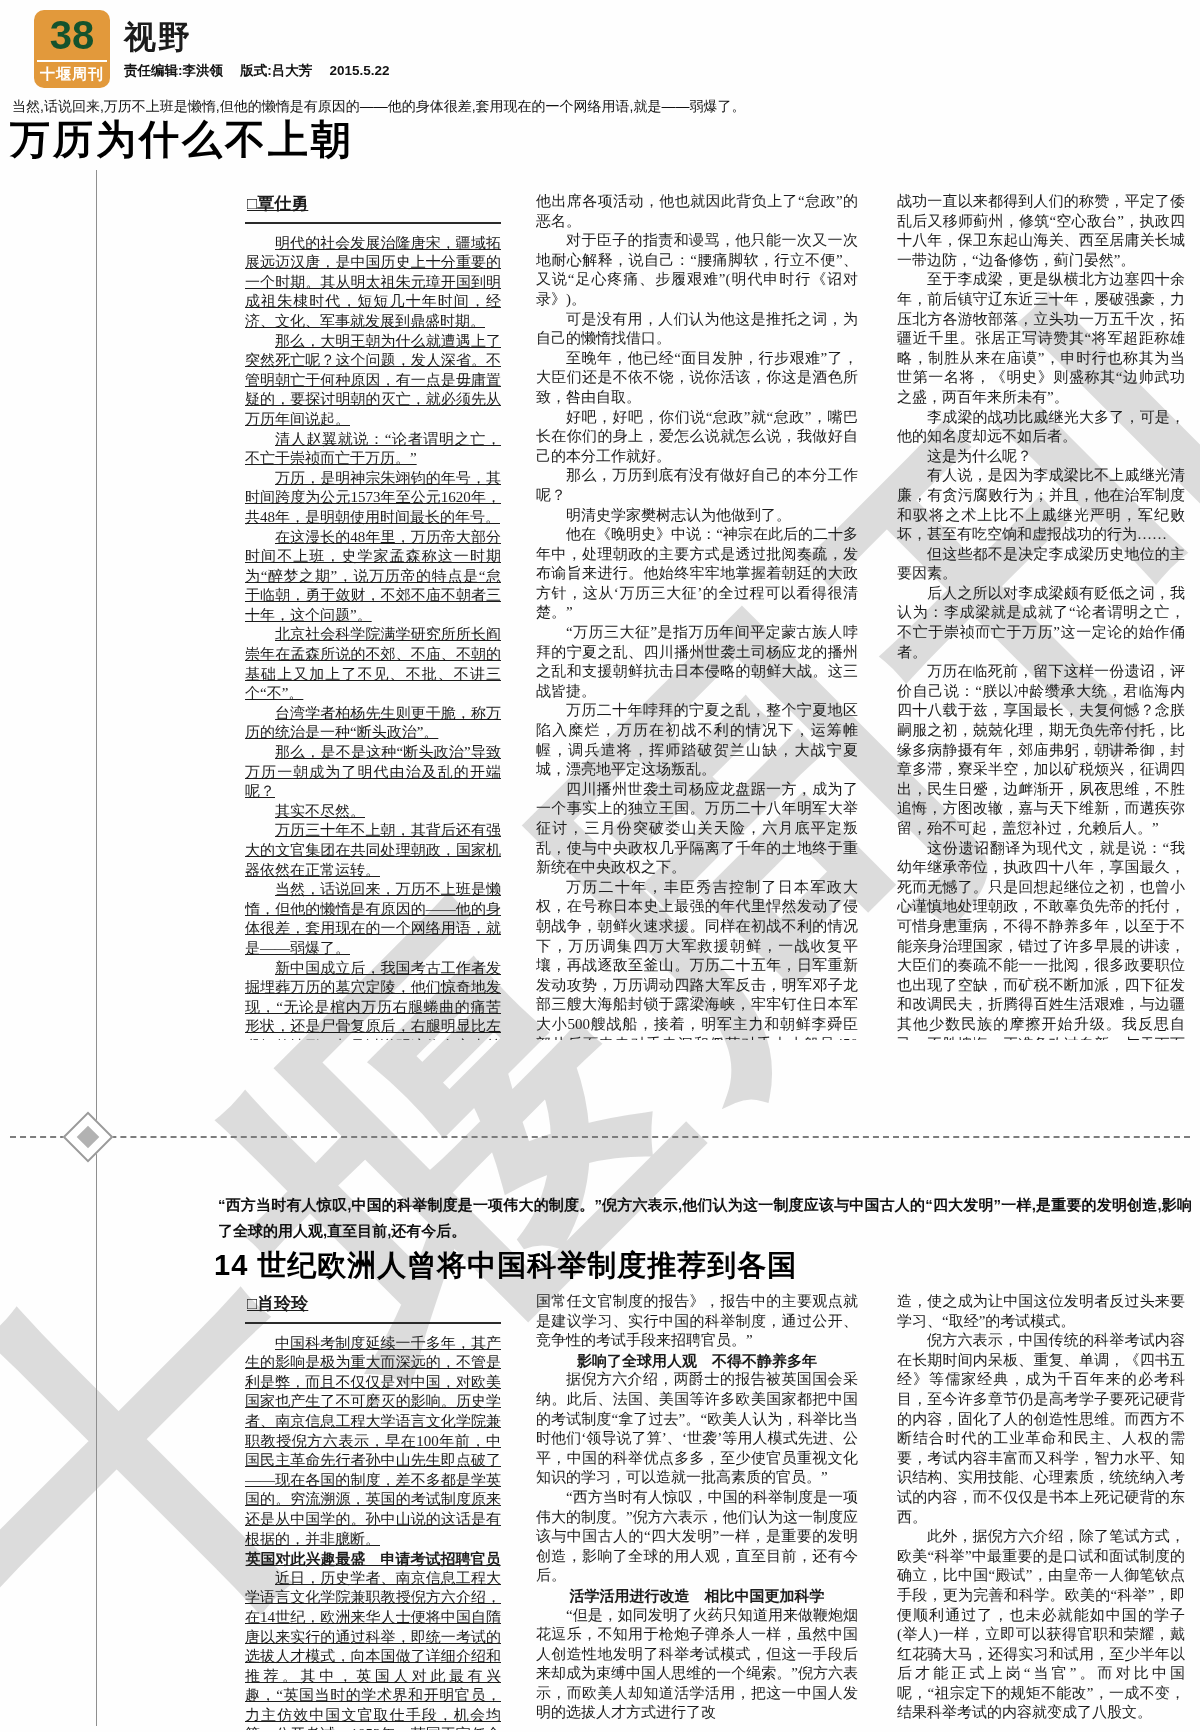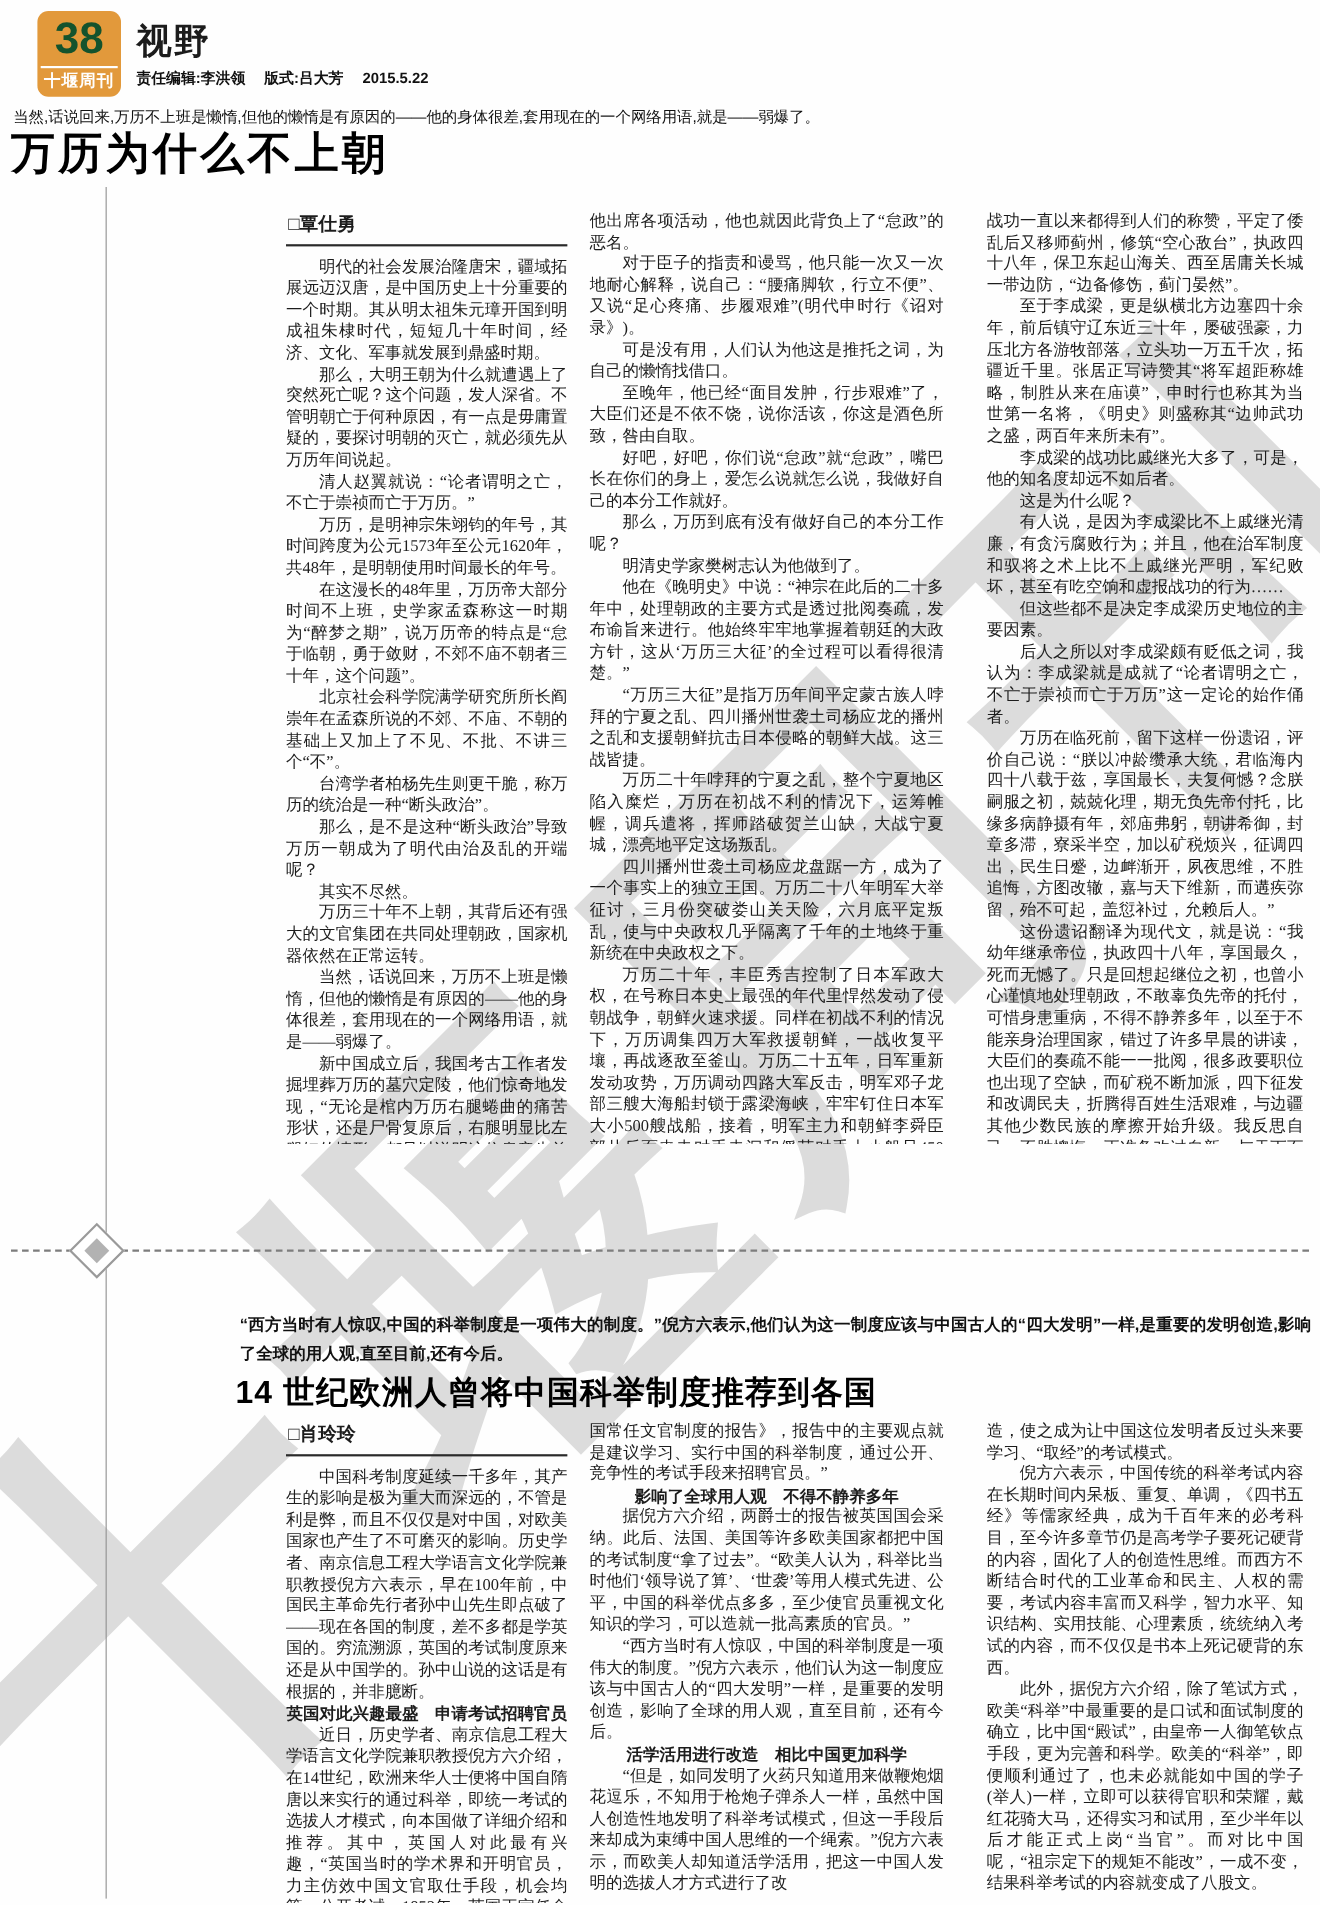--- a/index.html
+++ b/index.html
@@ -37,21 +37,21 @@
   .vrule { position:absolute; left:96px; top:170px; width:1px; height:1556px; background:#8f8f8f; z-index:1; }
   .divider { position:absolute; left:10px; top:1136px; width:1180px; border-top:2px dashed #7d7d7d; z-index:1; }
   .diamond { position:absolute; left:70px; top:1119px; width:36px; height:36px; z-index:2;
              background:#fff; border:2px solid #9a9a9a; transform:rotate(45deg); }
   .diamond-inner { position:absolute; left:8px; top:8px; width:16px; height:16px; background:#b2b2b2; }
 
   .col { position:absolute; z-index:1; font-size:15px; line-height:19.6px;
          text-align:justify; overflow:hidden; }
   .a1 { top:192px; height:848px; }
   .a2 { top:1292px; height:438px; }
-  .c1 { left:260px; width:256px; }
+  .c1 { left:245px; width:256px;text-decoration:underline; }
   .c2 { left:536px; width:322px; }
   .c3 { left:897px; width:288px; }
 
   .author { font-family:"Liberation Sans","DejaVu Sans",sans-serif; font-weight:bold;
             font-size:17px; border-bottom:2px solid #2a2a2a;
             padding:2px 0 8px 2px; margin-bottom:10px; text-indent:0; text-align:left; }
 
   .para { text-indent:2em; }
   .para.cont { text-indent:0; }
   .para.subhead { font-family:"Liberation Sans","DejaVu Sans",sans-serif; font-weight:bold;

